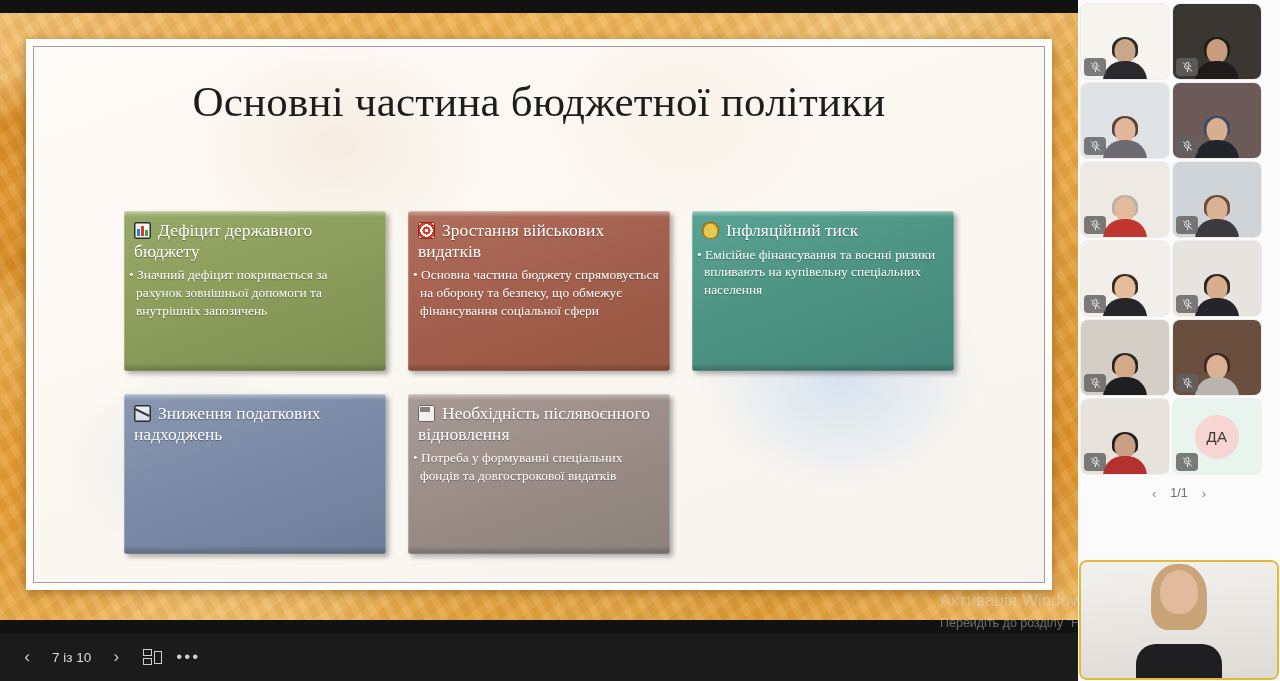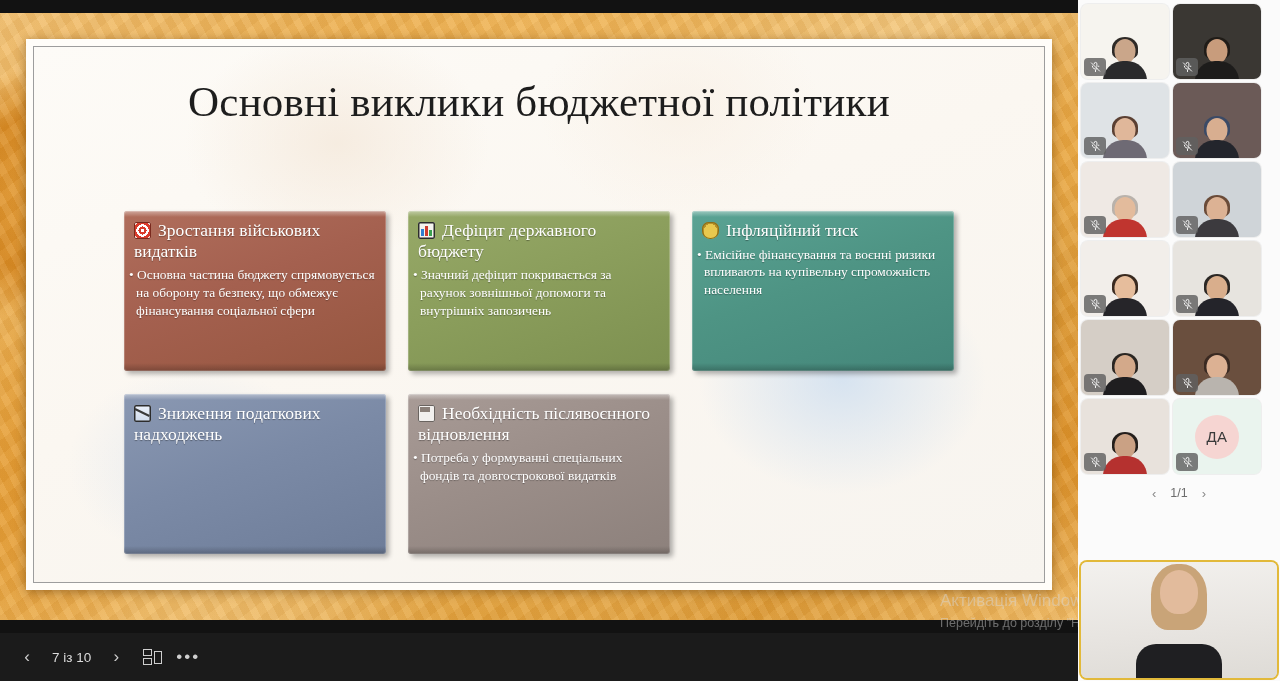--- a/index.html
+++ b/index.html
@@ -237,43 +237,43 @@
 </head>
 <body>
 
 <div id="app">
 
   <div class="stage">
     <div class="slide-outer">
       <div class="slide-frame">
         <div class="slide-inner">
 
-          <div class="slide-title">Основні виклики бюджетної політики</div>
+          <div class="slide-title">Основні частина бюджетної політики</div>
 
           <div class="cards">
+
+            <div class="card" style="background:linear-gradient(160deg,#97a968 0%,#8b9e5c 45%,#7d9050 100%)">
+              <div class="card-head">
+                <span class="card-ico ico-chart"><i style="left:3px;height:7px;background:#2f7fd0"></i><i style="left:7px;height:10px;background:#cf3b2e"></i><i style="left:11px;height:6px;background:#3aa04f"></i></span><span>Дефіцит державного бюджету</span>
+              </div>
+              <div class="card-body">• Значний дефіцит покривається за рахунок зовнішньої допомоги та внутрішніх запозичень</div>
+            </div>
 
             <div class="card" style="background:linear-gradient(160deg,#b06e5c 0%,#a4604f 45%,#96563f 100%)">
               <div class="card-head">
                 <span class="card-ico ico-target"></span><span>Зростання військових видатків</span>
               </div>
               <div class="card-body">• Основна частина бюджету спрямовується на оборону та безпеку, що обмежує фінансування соціальної сфери</div>
             </div>
 
-            <div class="card" style="background:linear-gradient(160deg,#97a968 0%,#8b9e5c 45%,#7d9050 100%)">
-              <div class="card-head">
-                <span class="card-ico ico-chart"><i style="left:3px;height:7px;background:#2f7fd0"></i><i style="left:7px;height:10px;background:#cf3b2e"></i><i style="left:11px;height:6px;background:#3aa04f"></i></span><span>Дефіцит державного бюджету</span>
-              </div>
-              <div class="card-body">• Значний дефіцит покривається за рахунок зовнішньої допомоги та внутрішніх запозичень</div>
-            </div>
-
             <div class="card" style="background:linear-gradient(160deg,#5aa394 0%,#4e9484 45%,#44867a 100%)">
               <div class="card-head">
                 <span class="card-ico ico-money"></span><span>Інфляційний тиск</span>
               </div>
-              <div class="card-body">• Емісійне фінансування та воєнні ризики впливають на купівельну спроможність населення</div>
+              <div class="card-body">• Емісійне фінансування та воєнні ризики впливають на купівельну спеціальних населення</div>
             </div>
 
             <div class="card" style="background:linear-gradient(160deg,#8a98b2 0%,#7b8aa6 45%,#6e7d99 100%)">
               <div class="card-head">
                 <span class="card-ico ico-down"><i></i></span><span>Зниження податкових надходжень</span>
               </div>
             </div>
 
 
             <div class="card" style="background:linear-gradient(160deg,#a89b96 0%,#9b8e89 45%,#8d817c 100%)">

